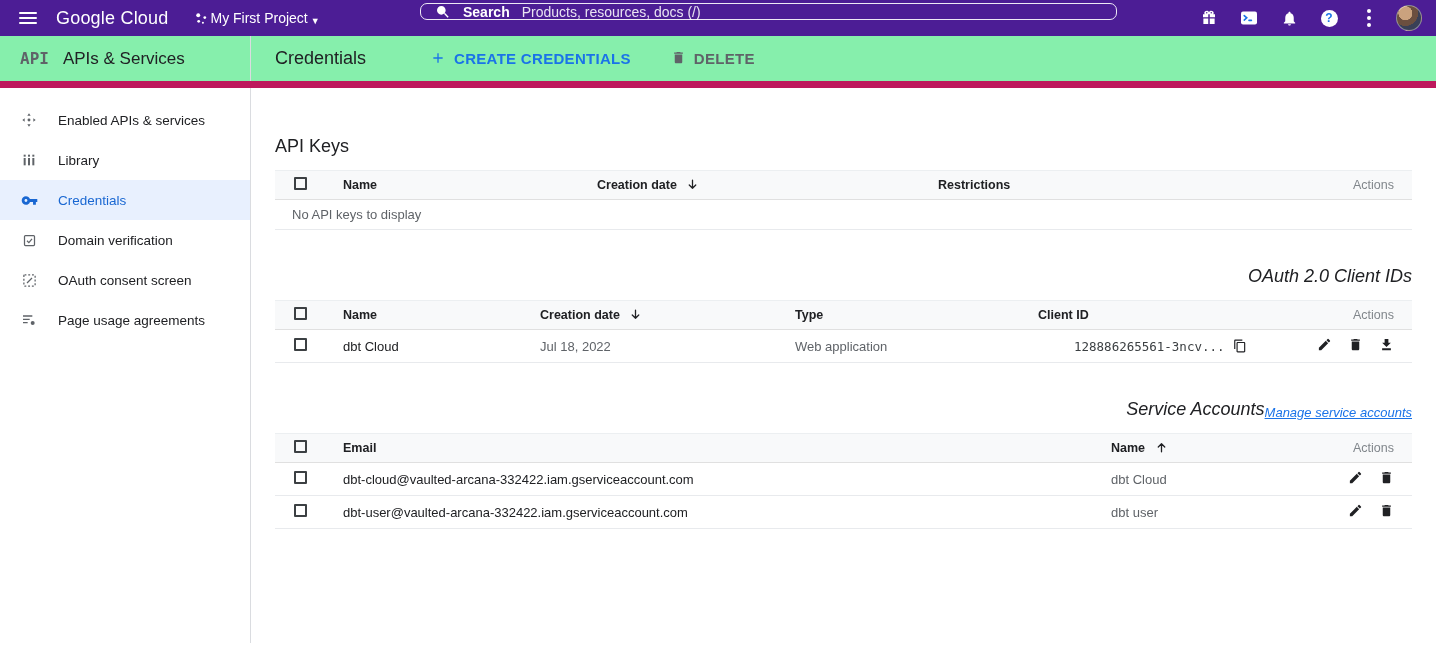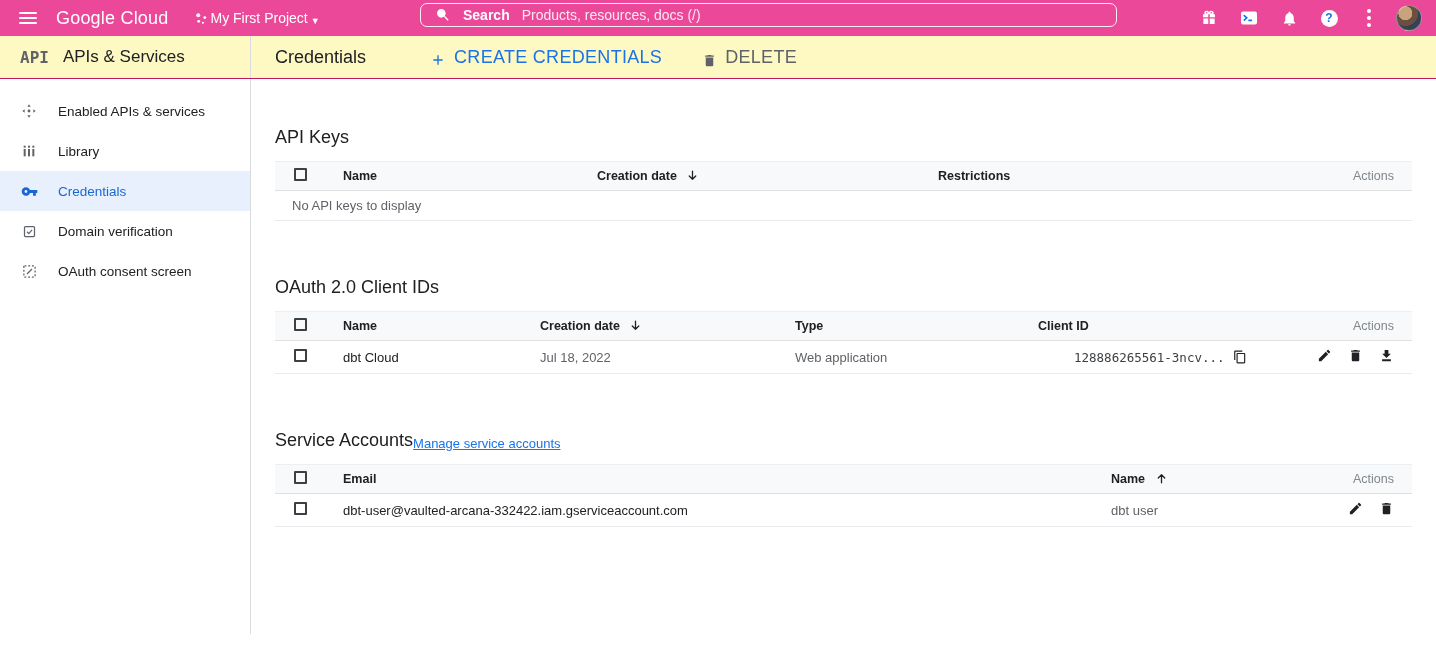--- a/index.html
+++ b/index.html
@@ -1,63 +1,63 @@
 <!DOCTYPE html>
 <html><head>
 <meta charset="utf-8">
 <style>
   * { margin:0; padding:0; box-sizing:border-box; }
   html,body { width:1436px; height:646px; overflow:hidden; background:#fff;
     font-family:"Liberation Sans","DejaVu Sans",sans-serif; color:#202124; }
 
   
-  .topbar { height:36px; background:#ec4899; display:flex; align-items:center; position:relative; color:#fff; }
+  .topbar { height:36px; background:#4c1d95; display:flex; align-items:center; position:relative; color:#fff; }
   .hamburger { width:56px; height:36px; display:flex; flex-direction:column; justify-content:center; align-items:center; gap:3px; cursor:pointer; }
   .hamburger span { width:18px; height:2px; background:#fff; border-radius:1px; }
   .gc-logo { font-size:18px; letter-spacing:.2px; cursor:pointer; white-space:nowrap; }
   .proj-switcher { display:flex; align-items:flex-end; gap:1px; margin-left:26px; font-size:14px; cursor:pointer; }
   .proj-caret { font-size:9px; margin-left:2px; }
-  .searchbox { position:absolute; left:420px; top:3px; width:697px; height:24px;
+  .searchbox { position:absolute; left:420px; top:3px; width:697px; height:17px;
     border:1px solid rgba(255,255,255,.9); border-radius:7px; display:flex; align-items:center;
     padding-left:14px; gap:12px; cursor:pointer; }
   .search-label { font-size:14px; font-weight:700; }
   .search-hint { font-size:14px; color:rgba(255,255,255,.88); font-weight:400; }
   .topbar-right { margin-left:auto; display:flex; align-items:center; gap:14px; padding-right:14px; }
   .tb-icon { width:26px; height:26px; display:flex; align-items:center; justify-content:center; cursor:pointer; }
   .help-circle { width:17px; height:17px; border-radius:50%; background:#fff; color:#1a73e8; font-size:12px; font-weight:700; display:flex; align-items:center; justify-content:center; }
   .dots3 { display:flex; flex-direction:column; gap:3px; }
   .dots3 i { width:4px; height:4px; border-radius:50%; background:#fff; }
   .avatar { width:26px; height:26px; border-radius:50%; cursor:pointer;
     background:radial-gradient(circle at 35% 30%, #caa27e 0 30%, #6b4f3f 31% 55%, #394056 56% 100%); border:1px solid rgba(255,255,255,.4); }
 
   
-  .appheader { height:43px; display:flex; border-bottom:1px solid #be185d; background:#fef9c3; }
+  .appheader { height:52px; display:flex; border-bottom:7px solid #be185d; background:#86efac; }
   .appheader-left { width:251px; flex:0 0 251px; border-right:1px solid #dadce0; display:flex; align-items:center; gap:14px; padding-left:20px; }
   .api-glyph { font-family:"DejaVu Sans Mono","Liberation Mono",monospace; font-weight:700; font-size:16px; color:#5f6368; }
   .appheader-title { font-size:17px; color:#202124; }
   .appheader-main { flex:1; display:flex; align-items:center; padding-left:24px; }
   .page-title { font-size:18px; color:#202124; }
-  .hdr-btn { display:flex; align-items:flex-end; gap:8px; font-size:18px; font-weight:400; letter-spacing:.3px; cursor:pointer; }
+  .hdr-btn { display:flex; align-items:flex-start; gap:8px; font-size:15px; font-weight:700; letter-spacing:.3px; cursor:pointer; }
   .btn-create { color:#1a73e8; margin-left:64px; }
   .btn-delete { color:#5f6368; margin-left:40px; }
 
   
   .page-body { display:flex; height:555px; }
   .sidebar { width:251px; flex:0 0 251px; border-right:1px solid #dadce0; padding-top:12px; }
   .nav-item { height:40px; display:flex; align-items:center; gap:20px; padding-left:20px; font-size:13.5px; color:#202124; cursor:pointer; }
   .nav-item .nicon { width:18px; display:flex; justify-content:center; color:#5f6368; }
   .nav-item.active { background:#e8f0fe; color:#1967d2; }
   .nav-item.active .nicon { color:#1967d2; }
 
   .main { flex:1; padding:20px 24px 0 24px; }
   .intro { font-size:13px; color:#202124; }
   a.link { color:#1a73e8; text-decoration:underline; cursor:pointer; }
   .section-title { font-size:18px; font-weight:400; color:#202124; }
   .sec-apikeys .section-title { margin-top:28px; }
-  .sec-row { display:flex; align-items:flex-end; justify-content:flex-start; margin-top:56px; }
+  .sec-row { display:flex; align-items:flex-end; justify-content:flex-end; margin-top:36px;font-style:italic; }
   .manage-link { font-size:13px; }
 
   
   table { width:100%; border-collapse:collapse; font-size:13px; margin-top:13px; }
   thead tr { background:#f8f9fa; }
   th { font-size:12.5px; font-weight:700; text-align:left; color:#202124; padding:7px 0 7px 20px; border-top:1px solid #eceff1; border-bottom:1px solid #e0e0e0; }
   th.cb-col, td.cb-col { width:48px; padding:6px 0 6px 19px; }
   th.actions-col, td.actions-col { text-align:right; padding-right:18px; padding-left:0; }
   th.actions-col { color:#80868b; font-weight:400; }
   td { padding:7px 0 7px 20px; border-bottom:1px solid #e8eaed; color:#5f6368; height:29px; }
@@ -203,20 +203,29 @@
     </div>
     <div class="nav-item">
       <span class="nicon">
         <svg width="15" height="15" viewBox="0 0 24 24" fill="none" stroke="currentColor" stroke-width="2" stroke-dasharray="3 3">
             <rect x="3" y="3" width="18" height="18" rx="1"></rect>
             <path d="M8 16l8-8" stroke-dasharray="0"></path>
           </svg>
       </span>
       <span>OAuth consent screen</span>
     </div>
+    <div class="nav-item">
+      <span class="nicon">
+        <svg width="16" height="16" viewBox="0 0 24 24" fill="none" stroke="currentColor" stroke-width="2">
+            <path d="M3 6h14M3 11h10M3 16h7"></path>
+            <circle cx="17.5" cy="16.5" r="3" fill="currentColor" stroke="none"></circle>
+          </svg>
+      </span>
+      <span>Page usage agreements</span>
+    </div>
   </div>
 
   <div class="main">
 
     <div class="sec-apikeys">
       <div class="section-title">API Keys</div>
       <table>
         <colgroup>
             <col style="width:48px">
             <col style="width:254px">
@@ -335,20 +344,35 @@
                     <path d="M12 20V5m0 0l-6 6m6-6l6 6"></path>
                   </svg>
               </span>
             </th>
             <th class="actions-col"><span>Actions</span></th>
           </tr>
         </thead>
         <tbody>
           <tr>
             <td class="cb-col"><span class="checkbox"></span></td>
+            <td class="strong">dbt-cloud@vaulted-arcana-332422.iam.gserviceaccount.com</td>
+            <td>dbt Cloud</td>
+            <td class="actions-col">
+              <span class="act-icons">
+                <svg width="15" height="15" viewBox="0 0 24 24" fill="#202124">
+                    <path d="M3 17.25V21h3.75L17.81 9.94l-3.75-3.75L3 17.25zM20.71 7.04a1 1 0 0 0 0-1.41l-2.34-2.34a1 1 0 0 0-1.41 0l-1.83 1.83 3.75 3.75 1.83-1.83z"></path>
+                  </svg>
+                <svg width="15" height="15" viewBox="0 0 24 24" fill="#202124">
+                    <path d="M6 19c0 1.1.9 2 2 2h8c1.1 0 2-.9 2-2V7H6v12zM19 4h-3.5l-1-1h-5l-1 1H5v2h14V4z"></path>
+                  </svg>
+              </span>
+            </td>
+          </tr>
+          <tr>
+            <td class="cb-col"><span class="checkbox"></span></td>
             <td class="strong">dbt-user@vaulted-arcana-332422.iam.gserviceaccount.com</td>
             <td>dbt user</td>
             <td class="actions-col">
               <span class="act-icons">
                 <svg width="15" height="15" viewBox="0 0 24 24" fill="#202124">
                     <path d="M3 17.25V21h3.75L17.81 9.94l-3.75-3.75L3 17.25zM20.71 7.04a1 1 0 0 0 0-1.41l-2.34-2.34a1 1 0 0 0-1.41 0l-1.83 1.83 3.75 3.75 1.83-1.83z"></path>
                   </svg>
                 <svg width="15" height="15" viewBox="0 0 24 24" fill="#202124">
                     <path d="M6 19c0 1.1.9 2 2 2h8c1.1 0 2-.9 2-2V7H6v12zM19 4h-3.5l-1-1h-5l-1 1H5v2h14V4z"></path>
                   </svg>

